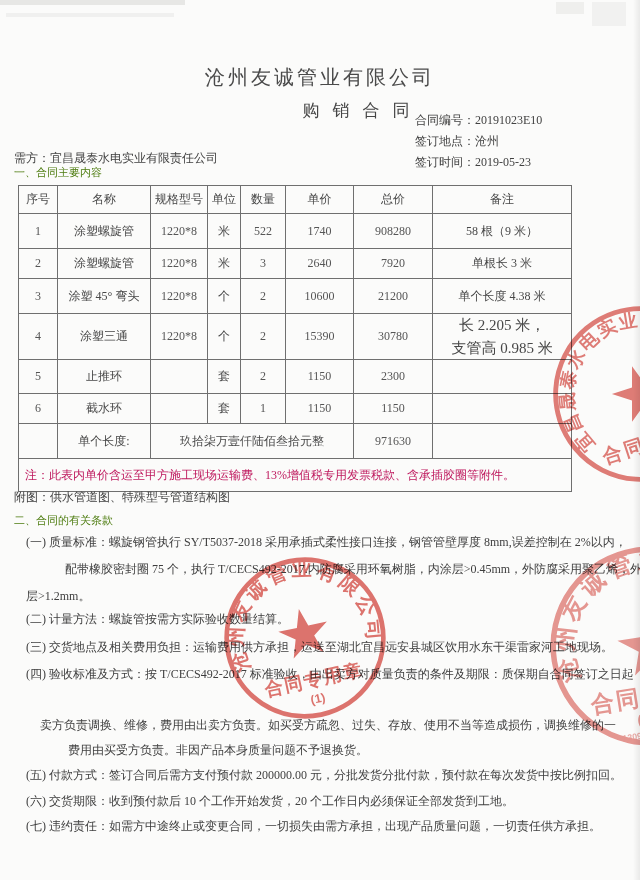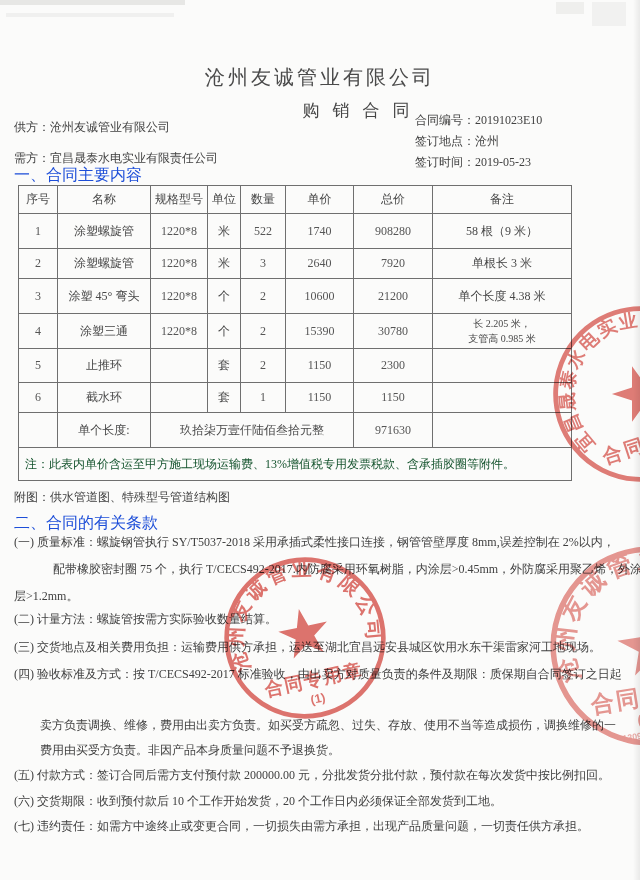--- a/index.html
+++ b/index.html
@@ -14,39 +14,39 @@
     top:64px;left:0;width:640px;text-align:center;
     font-size:20px;letter-spacing:3px;color:#4a4a4a;font-weight:500;
   }
   .doc-title{
     top:99px;left:0;width:640px;text-align:center;
     font-size:17px;letter-spacing:13px;padding-left:13px;box-sizing:border-box;
     color:#454545;
     margin-left:36px;
   }
   .meta{font-size:12px;color:#414141;}
-  .sec-heading{font-size:16px;color:#1d4ed8;}
+  .sec-heading{font-size:11px;color:#4d7c0f;}
   
   table.items{
     position:absolute;left:18px;top:185px;width:553px;
     border-collapse:collapse;table-layout:fixed;
   }
   table.items th,table.items td{
     border:1px solid #6f6f6f;
     font-weight:normal;font-size:12px;color:#474747;
     text-align:center;vertical-align:middle;padding:0 2px;
     overflow:hidden;
   }
   table.items td.num{color:#555;}
-  table.items td.pre{white-space:pre-line;line-height:1.5;font-size:10px;}
+  table.items td.pre{white-space:pre-line;line-height:1.5;font-size:15px;}
   table.items td.note-cell{
-    text-align:left;padding:4px 6px;font-size:12px;white-space:nowrap;color:#14532d;
-  }
-  
-  .t-line{position:absolute;left:14px;font-size:12px;color:#3e3e3e;white-space:nowrap;}
+    text-align:left;padding:4px 6px;font-size:12px;white-space:nowrap;color:#be185d;
+  }
+  
+  .t-line{position:absolute;left:26px;font-size:12px;color:#3e3e3e;white-space:nowrap;}
   .t-line.ind{left:40px;}
   
   .stamp{position:absolute;mix-blend-mode:multiply;pointer-events:none;}
   .stamp svg{display:block;}
   .stamp text{font-family:"Liberation Sans","DejaVu Sans",sans-serif;font-weight:bold;}
   
   .edge-right{position:absolute;top:0;right:0;width:7px;height:880px;
     background:linear-gradient(to right,rgba(0,0,0,0),rgba(80,80,80,0.10));}
   .smudge{position:absolute;background:#e7e7e5;}
 </style>
@@ -57,21 +57,20 @@
 
   <div class="smudge" style="left:0;top:0;width:185px;height:5px;"></div>
   <div class="smudge" style="left:6px;top:13px;width:168px;height:4px;opacity:.55;"></div>
   <div class="smudge" style="left:556px;top:2px;width:28px;height:12px;opacity:.6;"></div>
   <div class="smudge" style="left:592px;top:2px;width:34px;height:24px;opacity:.5;"></div>
   <div class="edge-right"></div>
 
   <div class="abs company-title">沧州友诚管业有限公司</div>
   <div class="abs doc-title">购销合同</div>
 
-  <div class="abs meta" style="left:14px;top:119px;"><span>供方：</span><span>沧州友诚管业有限公司</span></div>
   <div class="abs meta" style="left:14px;top:150px;"><span>需方：</span><span>宜昌晟泰水电实业有限责任公司</span></div>
   <div class="abs meta" style="left:415px;top:112px;"><span>合同编号：</span><span>20191023E10</span></div>
   <div class="abs meta" style="left:415px;top:133px;"><span>签订地点：</span><span>沧州</span></div>
   <div class="abs meta" style="left:415px;top:154px;"><span>签订时间：</span><span>2019-05-23</span></div>
 
   <div class="abs sec-heading" style="left:14px;top:165px;">一、合同主要内容</div>
 
   <table class="items">
     <colgroup>
       <col style="width:39px">
@@ -171,21 +170,21 @@
   <div class="abs meta" style="left:14px;top:489px;">附图：供水管道图、特殊型号管道结构图</div>
   <div class="abs sec-heading" style="left:14px;top:513px;">二、合同的有关条款</div>
 
   <div class="t-line" style="top:534px;">(一) 质量标准：螺旋钢管执行 SY/T5037-2018 采用承插式柔性接口连接，钢管管壁厚度 8mm,误差控制在 2%以内，</div>
   <div class="t-line" style="top:561px;margin-left:39px;">配带橡胶密封圈 75 个，执行 T/CECS492-2017.内防腐采用环氧树脂，内涂层&gt;0.45mm，外防腐采用聚乙烯，外涂</div>
   <div class="t-line" style="top:588px;">层&gt;1.2mm。</div>
   <div class="t-line" style="top:611px;">(二) 计量方法：螺旋管按需方实际验收数量结算。</div>
   <div class="t-line" style="top:639px;">(三) 交货地点及相关费用负担：运输费用供方承担，运送至湖北宜昌远安县城区饮用水东干渠雷家河工地现场。</div>
   <div class="t-line" style="top:666px;">(四) 验收标准及方式：按 T/CECS492-2017 标准验收，由出卖方对质量负责的条件及期限：质保期自合同签订之日起</div>
   <div class="t-line ind" style="top:717px;">卖方负责调换、维修，费用由出卖方负责。如买受方疏忽、过失、存放、使用不当等造成损伤，调换维修的一</div>
-  <div class="t-line ind" style="top:742px;">费用由买受方负责。非因产品本身质量问题不予退换货。</div>
+  <div class="t-line ind" style="top:742px;margin-left:28px;">费用由买受方负责。非因产品本身质量问题不予退换货。</div>
   <div class="t-line" style="top:767px;">(五) 付款方式：签订合同后需方支付预付款 200000.00 元，分批发货分批付款，预付款在每次发货中按比例扣回。</div>
   <div class="t-line" style="top:793px;">(六) 交货期限：收到预付款后 10 个工作开始发货，20 个工作日内必须保证全部发货到工地。</div>
   <div class="t-line" style="top:818px;">(七) 违约责任：如需方中途终止或变更合同，一切损失由需方承担，出现产品质量问题，一切责任供方承担。</div>
 
   <div class="stamp" style="left:544px;top:297px;width:194px;height:194px;opacity:.75;transform:rotate(-18deg);">
     <svg viewBox="-100 -100 200 200" width="194" height="194">
       <defs>
           <path id="arc-buyer" d="M -60.6,35 A 70 70 0 1 1 60.6,35" fill="none"></path>
         </defs>
       <circle r="88" fill="none" stroke="#d8524b" stroke-width="5"></circle>

